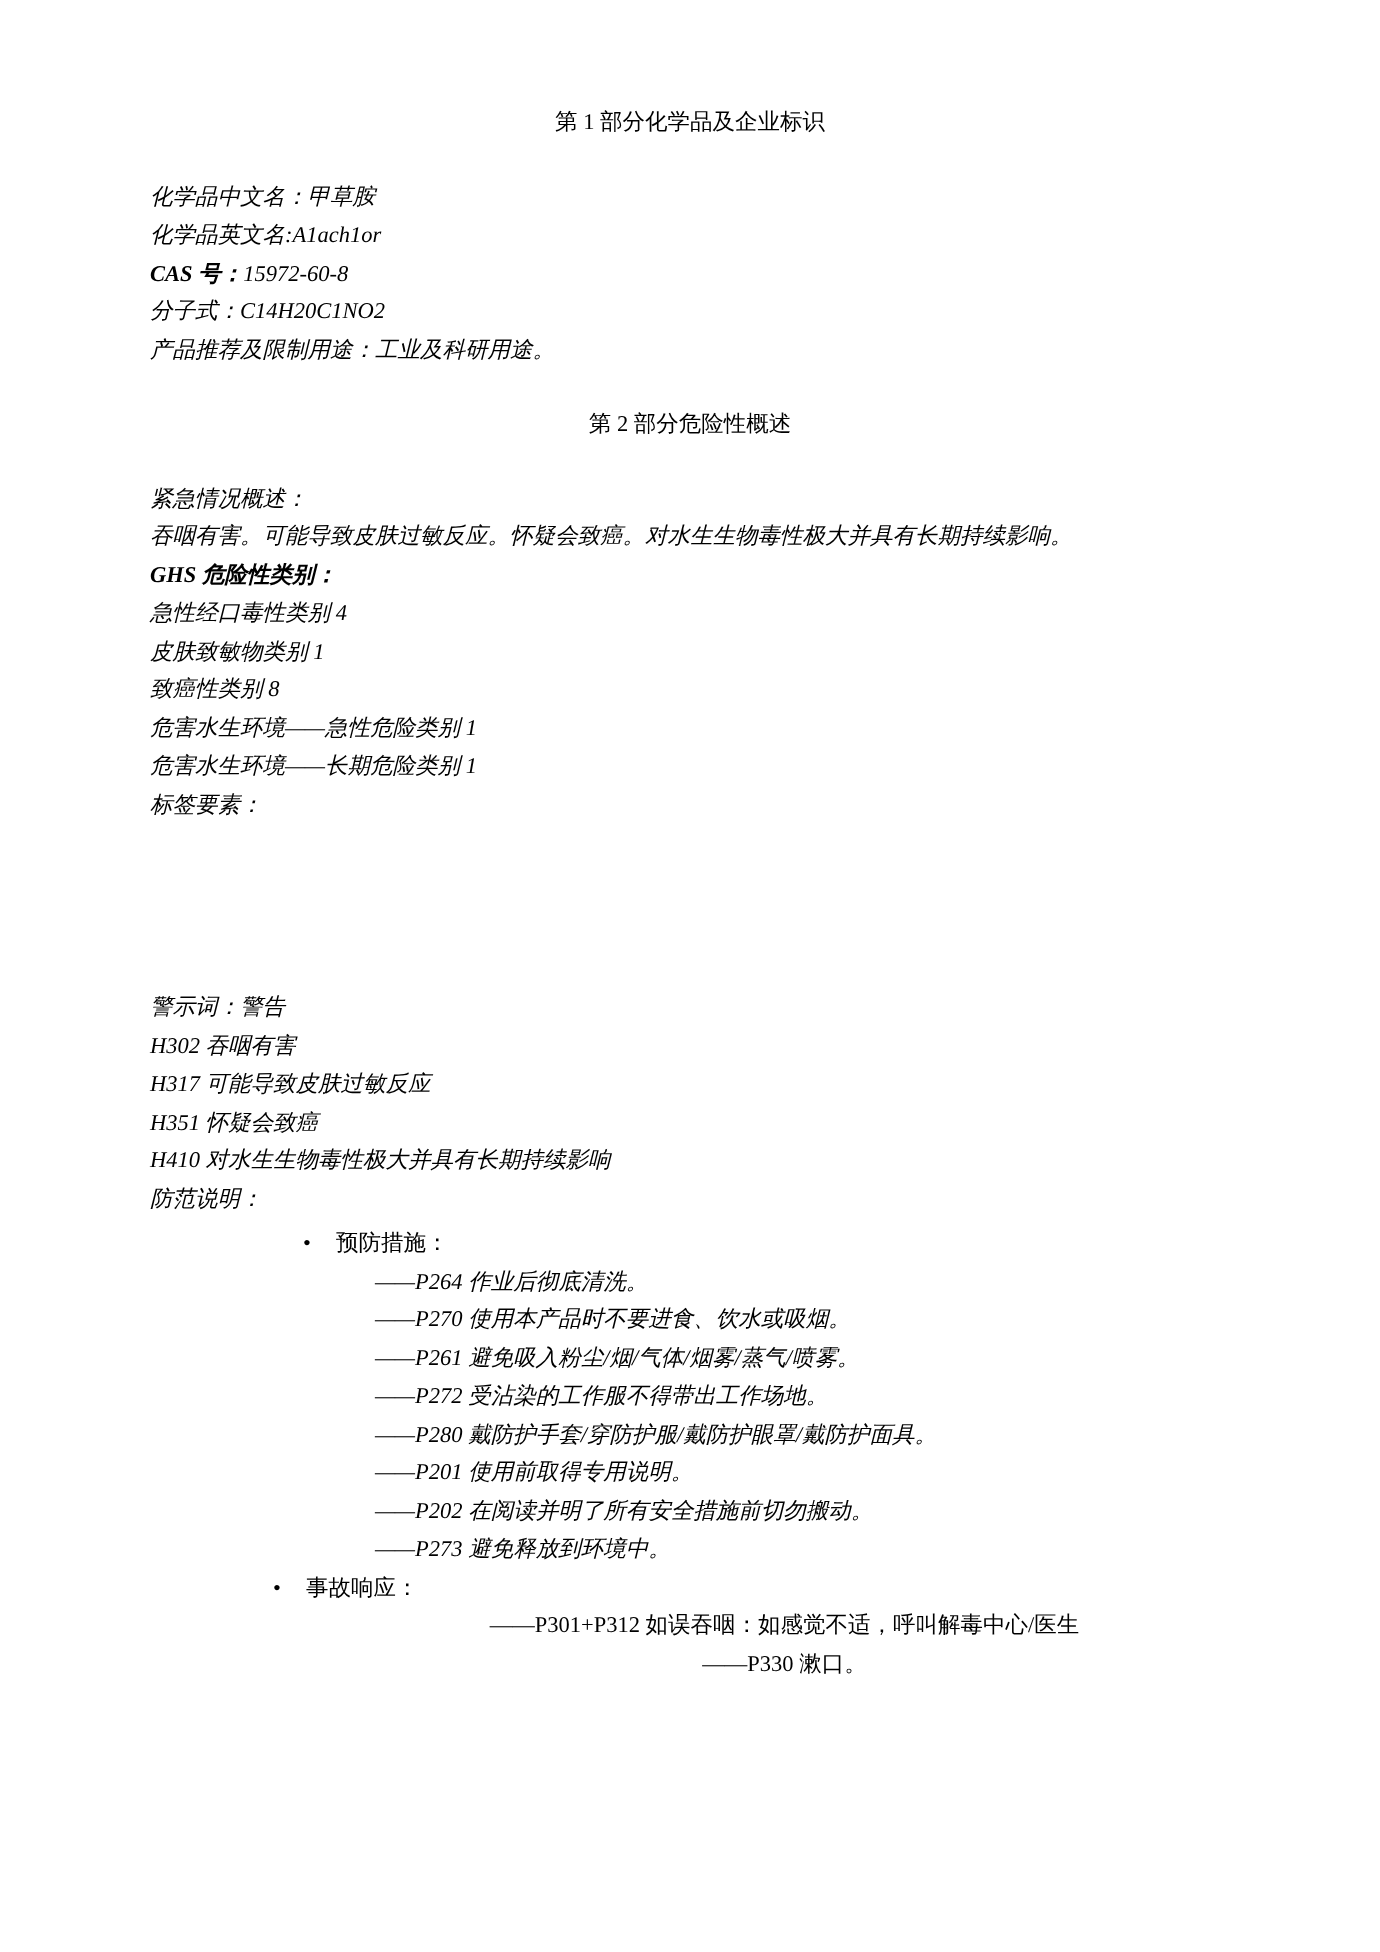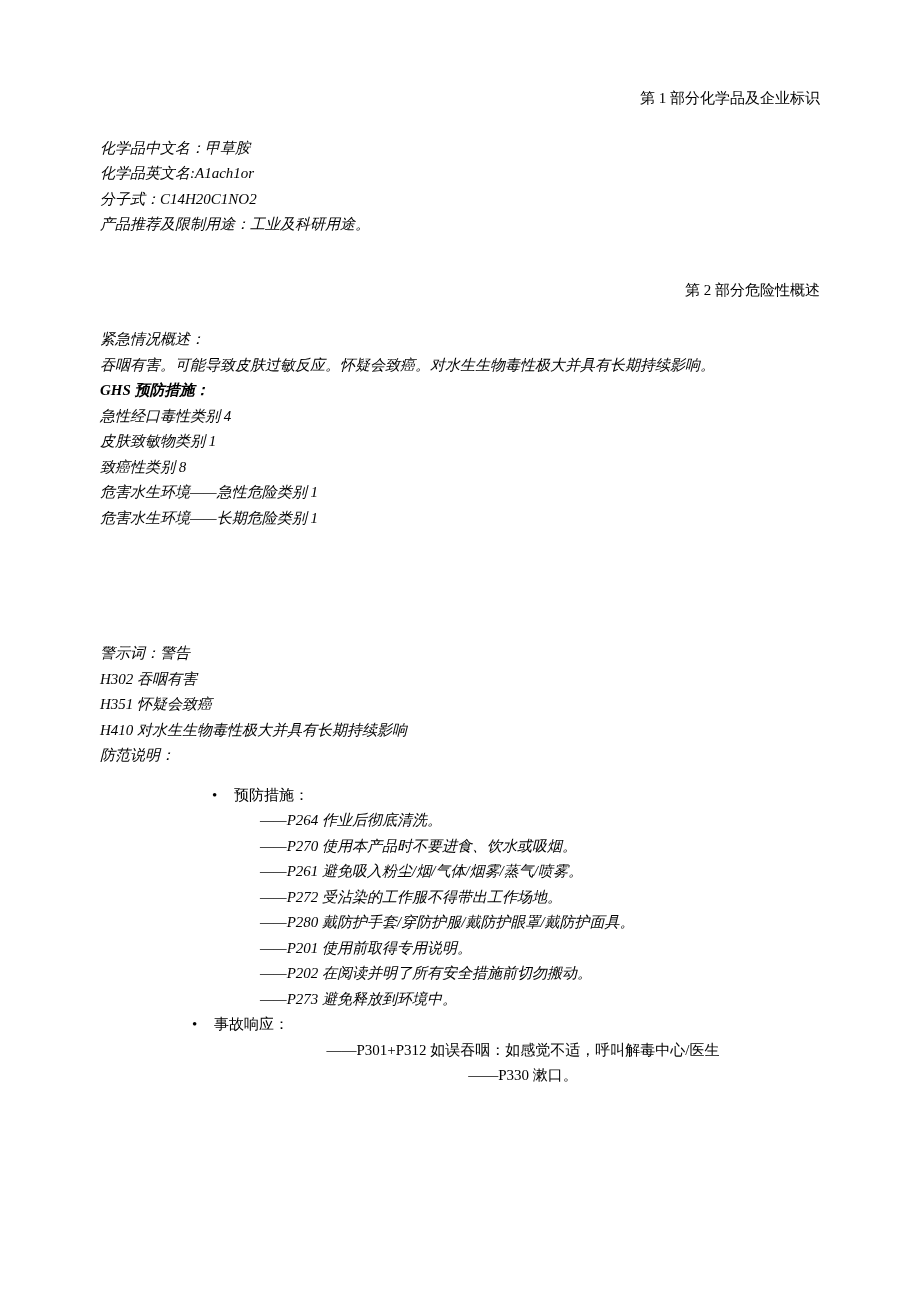--- a/index.html
+++ b/index.html
@@ -11,35 +11,35 @@
     color: #000000;
     line-height: 1.7;
   }
   .page {
     width: 920px;
     min-height: 1301px;
     padding: 70px 100px 60px 100px;
     box-sizing: border-box;
   }
   .section-title {
-    text-align: right;
-    margin: 16px 0 24px 0;
+    text-align: center;
+    margin: 0 0 24px 0;
   }
   .line {
     margin: 0;
     font-style: italic;
   }
   .block-spacer {
     height: 24px;
   }
   .bold {
     font-weight: bold;
   }
   .bullet-list {
-    margin: 14px;
+    margin: 4px;
     padding: 0;
     list-style: none;
   }
   .bullet-item {
     padding-left: 120px;
     position: relative;
   }
   .bullet-item::before {
     content: "•";
     position: absolute;
@@ -70,48 +70,53 @@
 
   <p class="section-title">第 1 部分化学品及企业标识</p>
 
   <p class="line">
     <span>化学品中文名：</span><span>甲草胺</span>
   </p>
   <p class="line">
     <span>化学品英文名:</span><span>A1ach1or</span>
   </p>
   <p class="line">
+    <span class="bold">CAS 号：</span><span>15972-60-8</span>
+  </p>
+  <p class="line">
     <span>分子式：</span><span>C14H20C1NO2</span>
   </p>
   <p class="line">
     <span>产品推荐及限制用途：</span><span>工业及科研用途。</span>
   </p>
 
   <div class="block-spacer"></div>
 
   <p class="section-title">第 2 部分危险性概述</p>
 
   <p class="line">紧急情况概述：</p>
   <p class="line">吞咽有害。可能导致皮肤过敏反应。怀疑会致癌。对水生生物毒性极大并具有长期持续影响。</p>
 
-  <p class="line bold">GHS 预防措施：</p>
+  <p class="line bold">GHS 危险性类别：</p>
   <p class="line">急性经口毒性类别 4</p>
   <p class="line">皮肤致敏物类别 1</p>
   <p class="line">致癌性类别 8</p>
   <p class="line">危害水生环境——急性危险类别 1</p>
   <p class="line">危害水生环境——长期危险类别 1</p>
 
+  <p class="line">标签要素：</p>
 
   <div style="height:110px"></div>
 
   <p class="line">
     <span>警示词：</span><span>警告</span>
   </p>
 
   <p class="line">H302 吞咽有害</p>
+  <p class="line">H317 可能导致皮肤过敏反应</p>
   <p class="line">H351 怀疑会致癌</p>
   <p class="line">H410 对水生生物毒性极大并具有长期持续影响</p>
 
   <p class="line">防范说明：</p>
 
   <ul class="bullet-list">
     <li class="bullet-item">预防措施：</li>
     <li class="sub-item">——P264 作业后彻底清洗。</li>
     <li class="sub-item">——P270 使用本产品时不要进食、饮水或吸烟。</li>
     <li class="sub-item">——P261 避免吸入粉尘/烟/气体/烟雾/蒸气/喷雾。</li>

